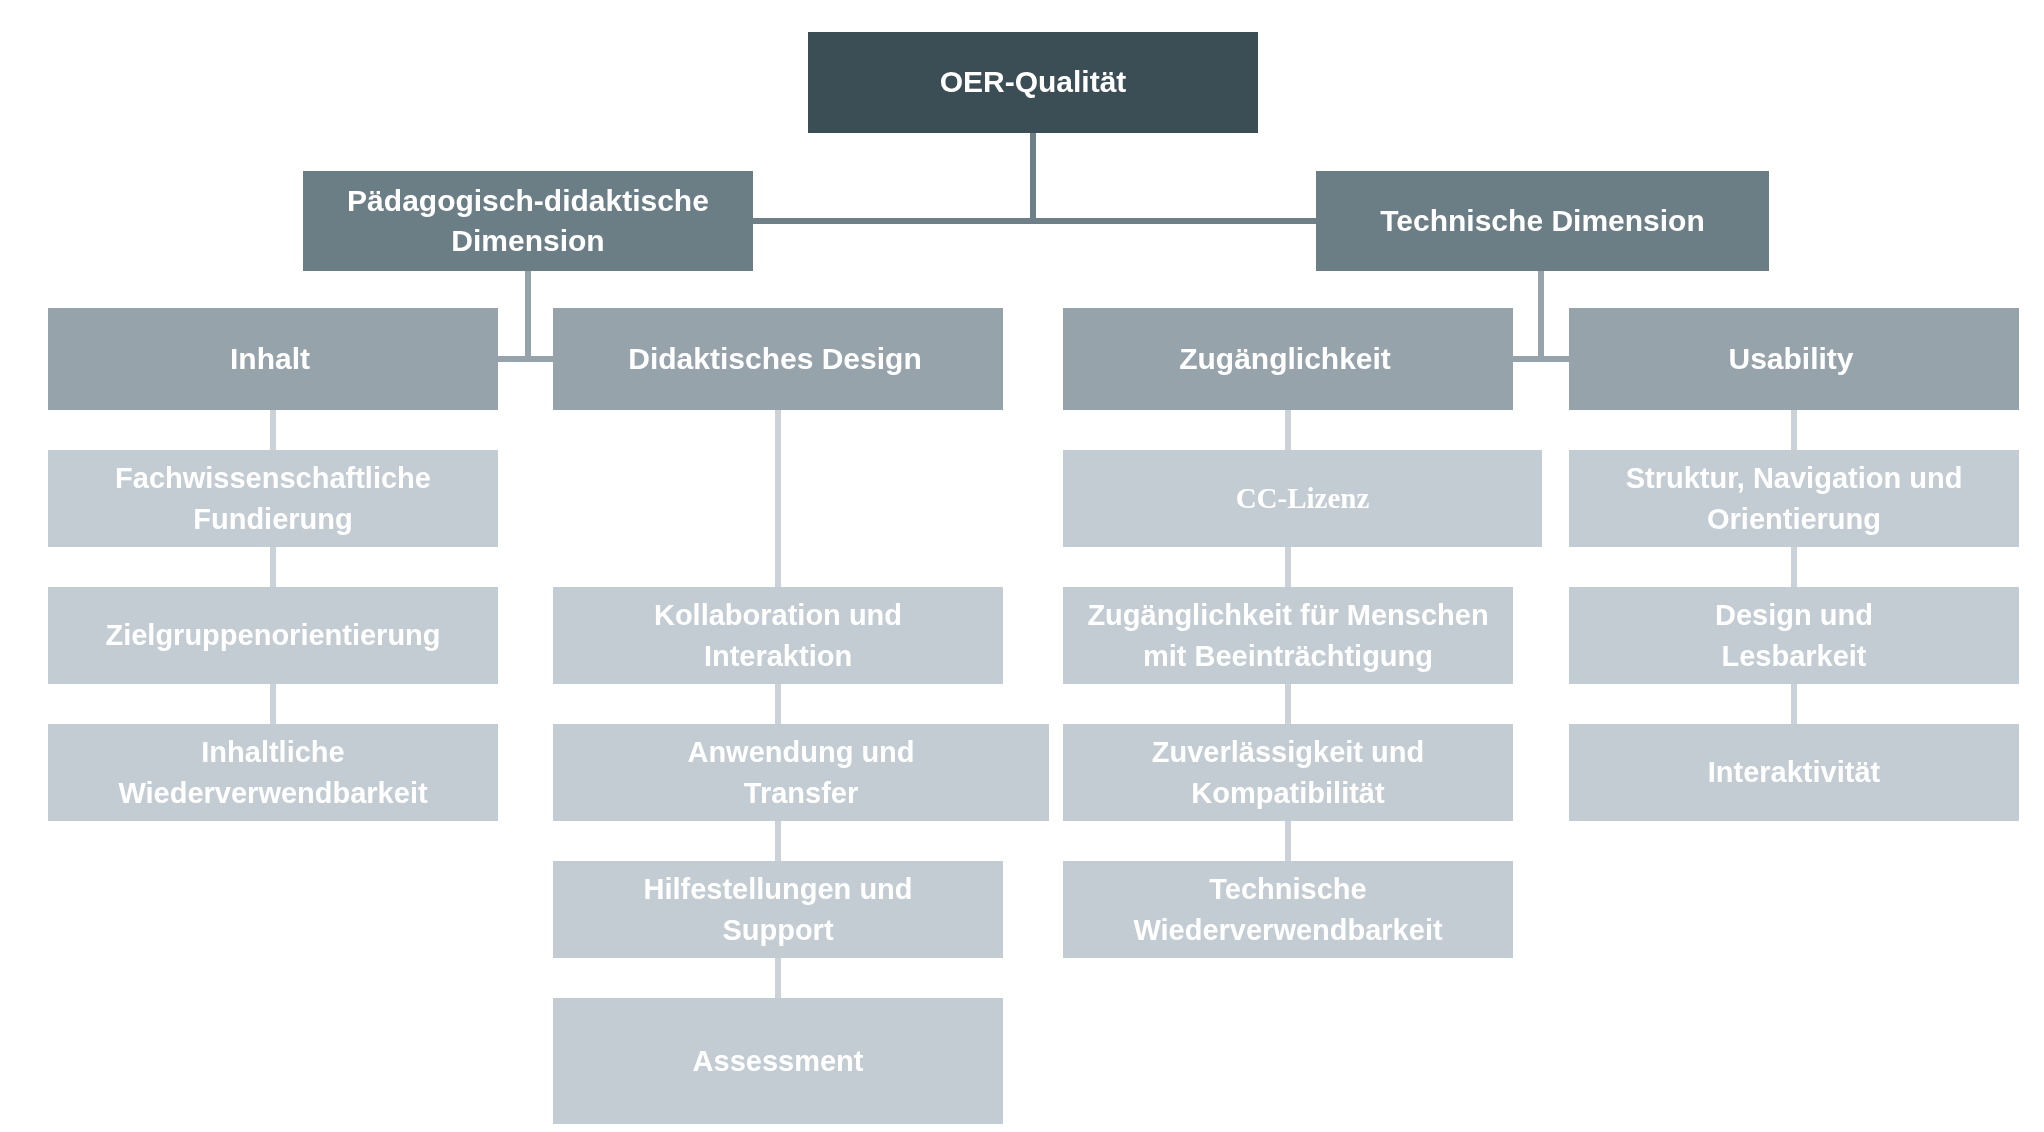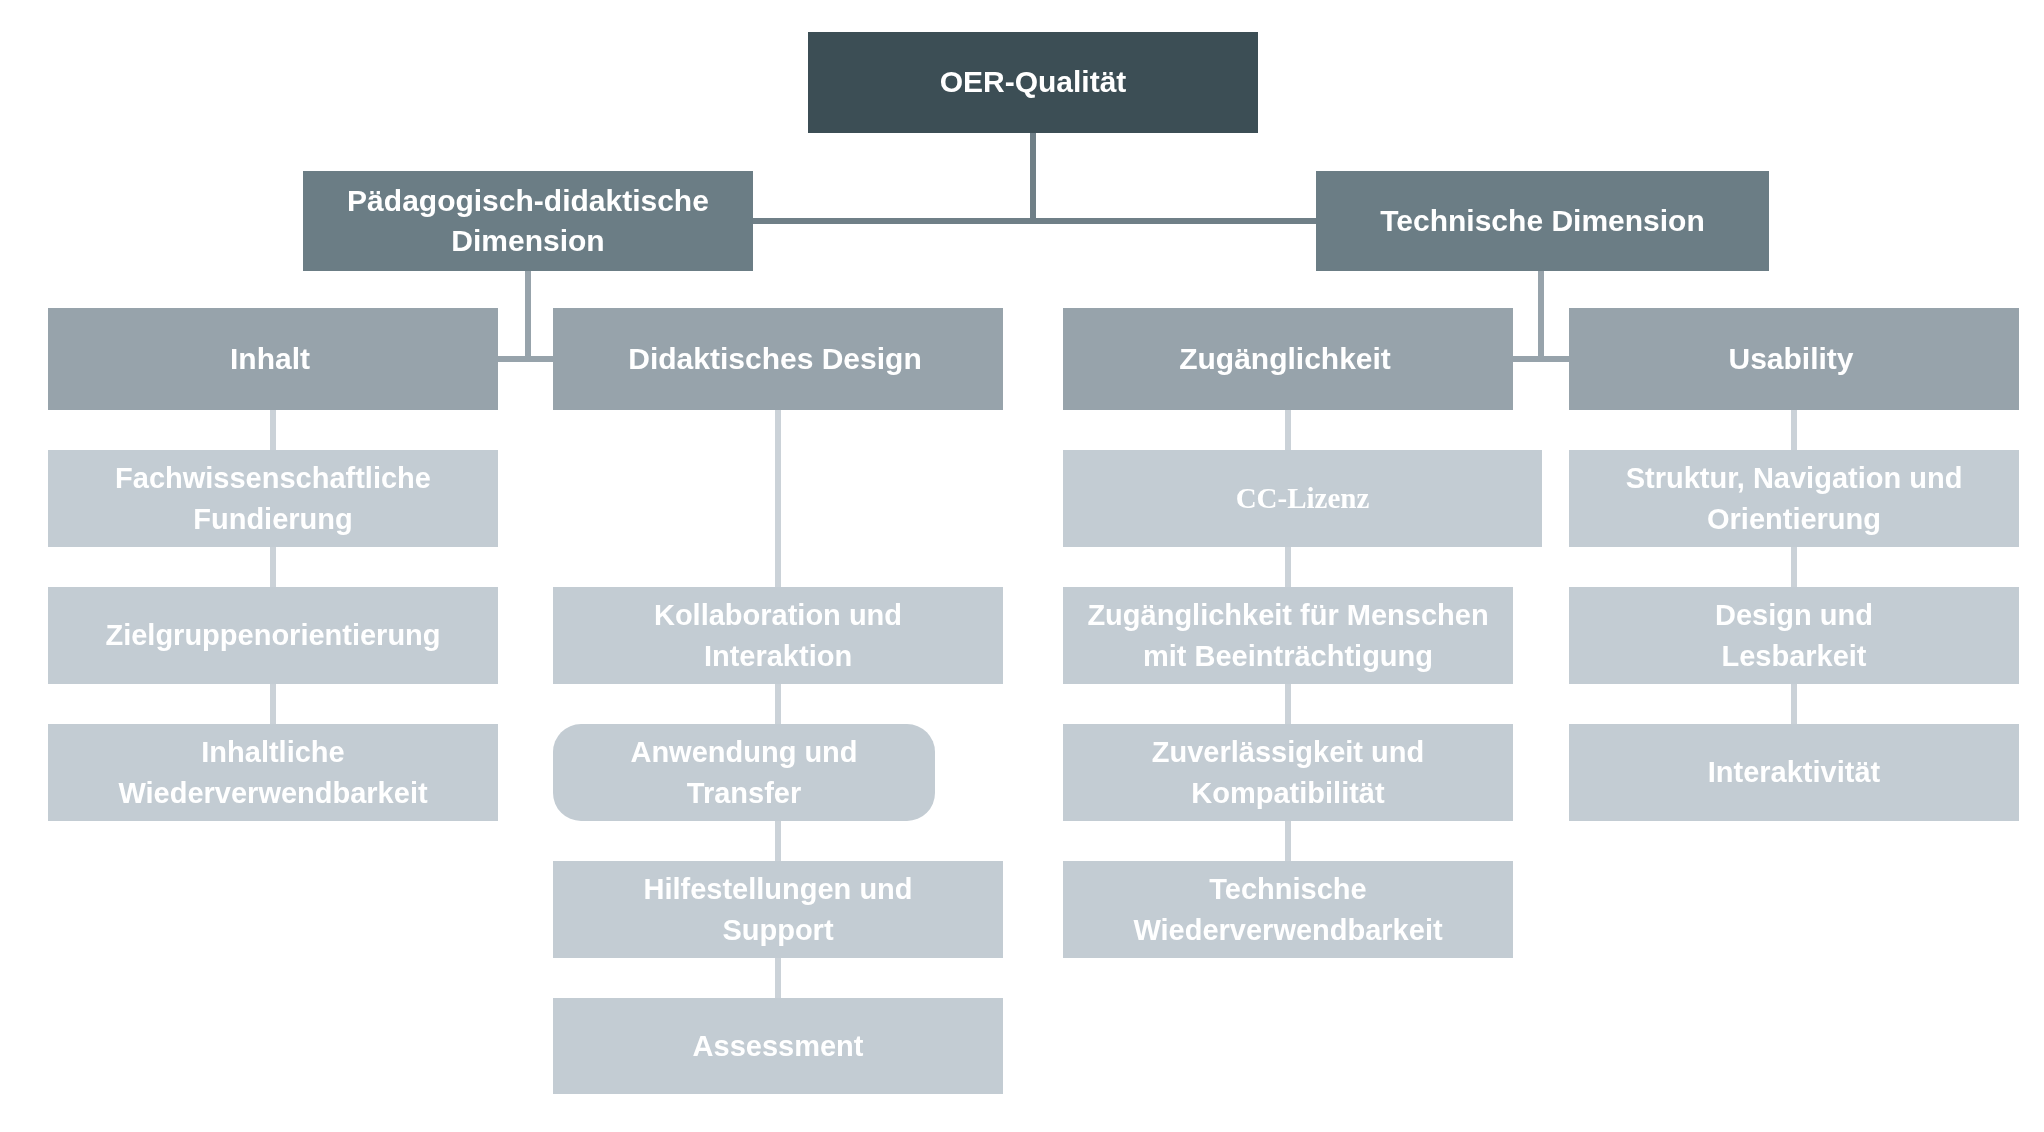--- a/index.html
+++ b/index.html
@@ -71,25 +71,25 @@
   <div class="box l3" style="left:1553px; top:308px; width:450px; height:102px;">Usability</div>
 
   <div class="box l4" style="left:32px; top:450px; width:450px; height:97px;">Fachwissenschaftliche
 Fundierung</div>
   <div class="box l4" style="left:32px; top:587px; width:450px; height:97px;">Zielgruppenorientierung</div>
   <div class="box l4" style="left:32px; top:724px; width:450px; height:97px;">Inhaltliche
 Wiederverwendbarkeit</div>
 
   <div class="box l4" style="left:537px; top:587px; width:450px; height:97px;">Kollaboration und
 Interaktion</div>
-  <div class="box l4" style="left:537px; top:724px; width:382px; height:97px;border-radius:28px;">Anwendung und
+  <div class="box l4" style="left:537px; top:724px; width:496px; height:97px;">Anwendung und
 Transfer</div>
   <div class="box l4" style="left:537px; top:861px; width:450px; height:97px;">Hilfestellungen und
 Support</div>
-  <div class="box l4" style="left:537px; top:998px; width:450px; height:96px;text-align:right;">Assessment</div>
+  <div class="box l4" style="left:537px; top:998px; width:450px; height:126px;text-align:right;">Assessment</div>
 
   <div class="box l4" style="left:1047px; top:450px; width:479px; height:97px;font-family:Liberation Serif, serif;">CC-Lizenz</div>
   <div class="box l4" style="left:1047px; top:587px; width:450px; height:97px;">Zugänglichkeit für Menschen
 mit Beeinträchtigung</div>
   <div class="box l4" style="left:1047px; top:724px; width:450px; height:97px;">Zuverlässigkeit und
 Kompatibilität</div>
   <div class="box l4" style="left:1047px; top:861px; width:450px; height:97px;">Technische
 Wiederverwendbarkeit</div>
 
   <div class="box l4" style="left:1553px; top:450px; width:450px; height:97px;">Struktur, Navigation und

